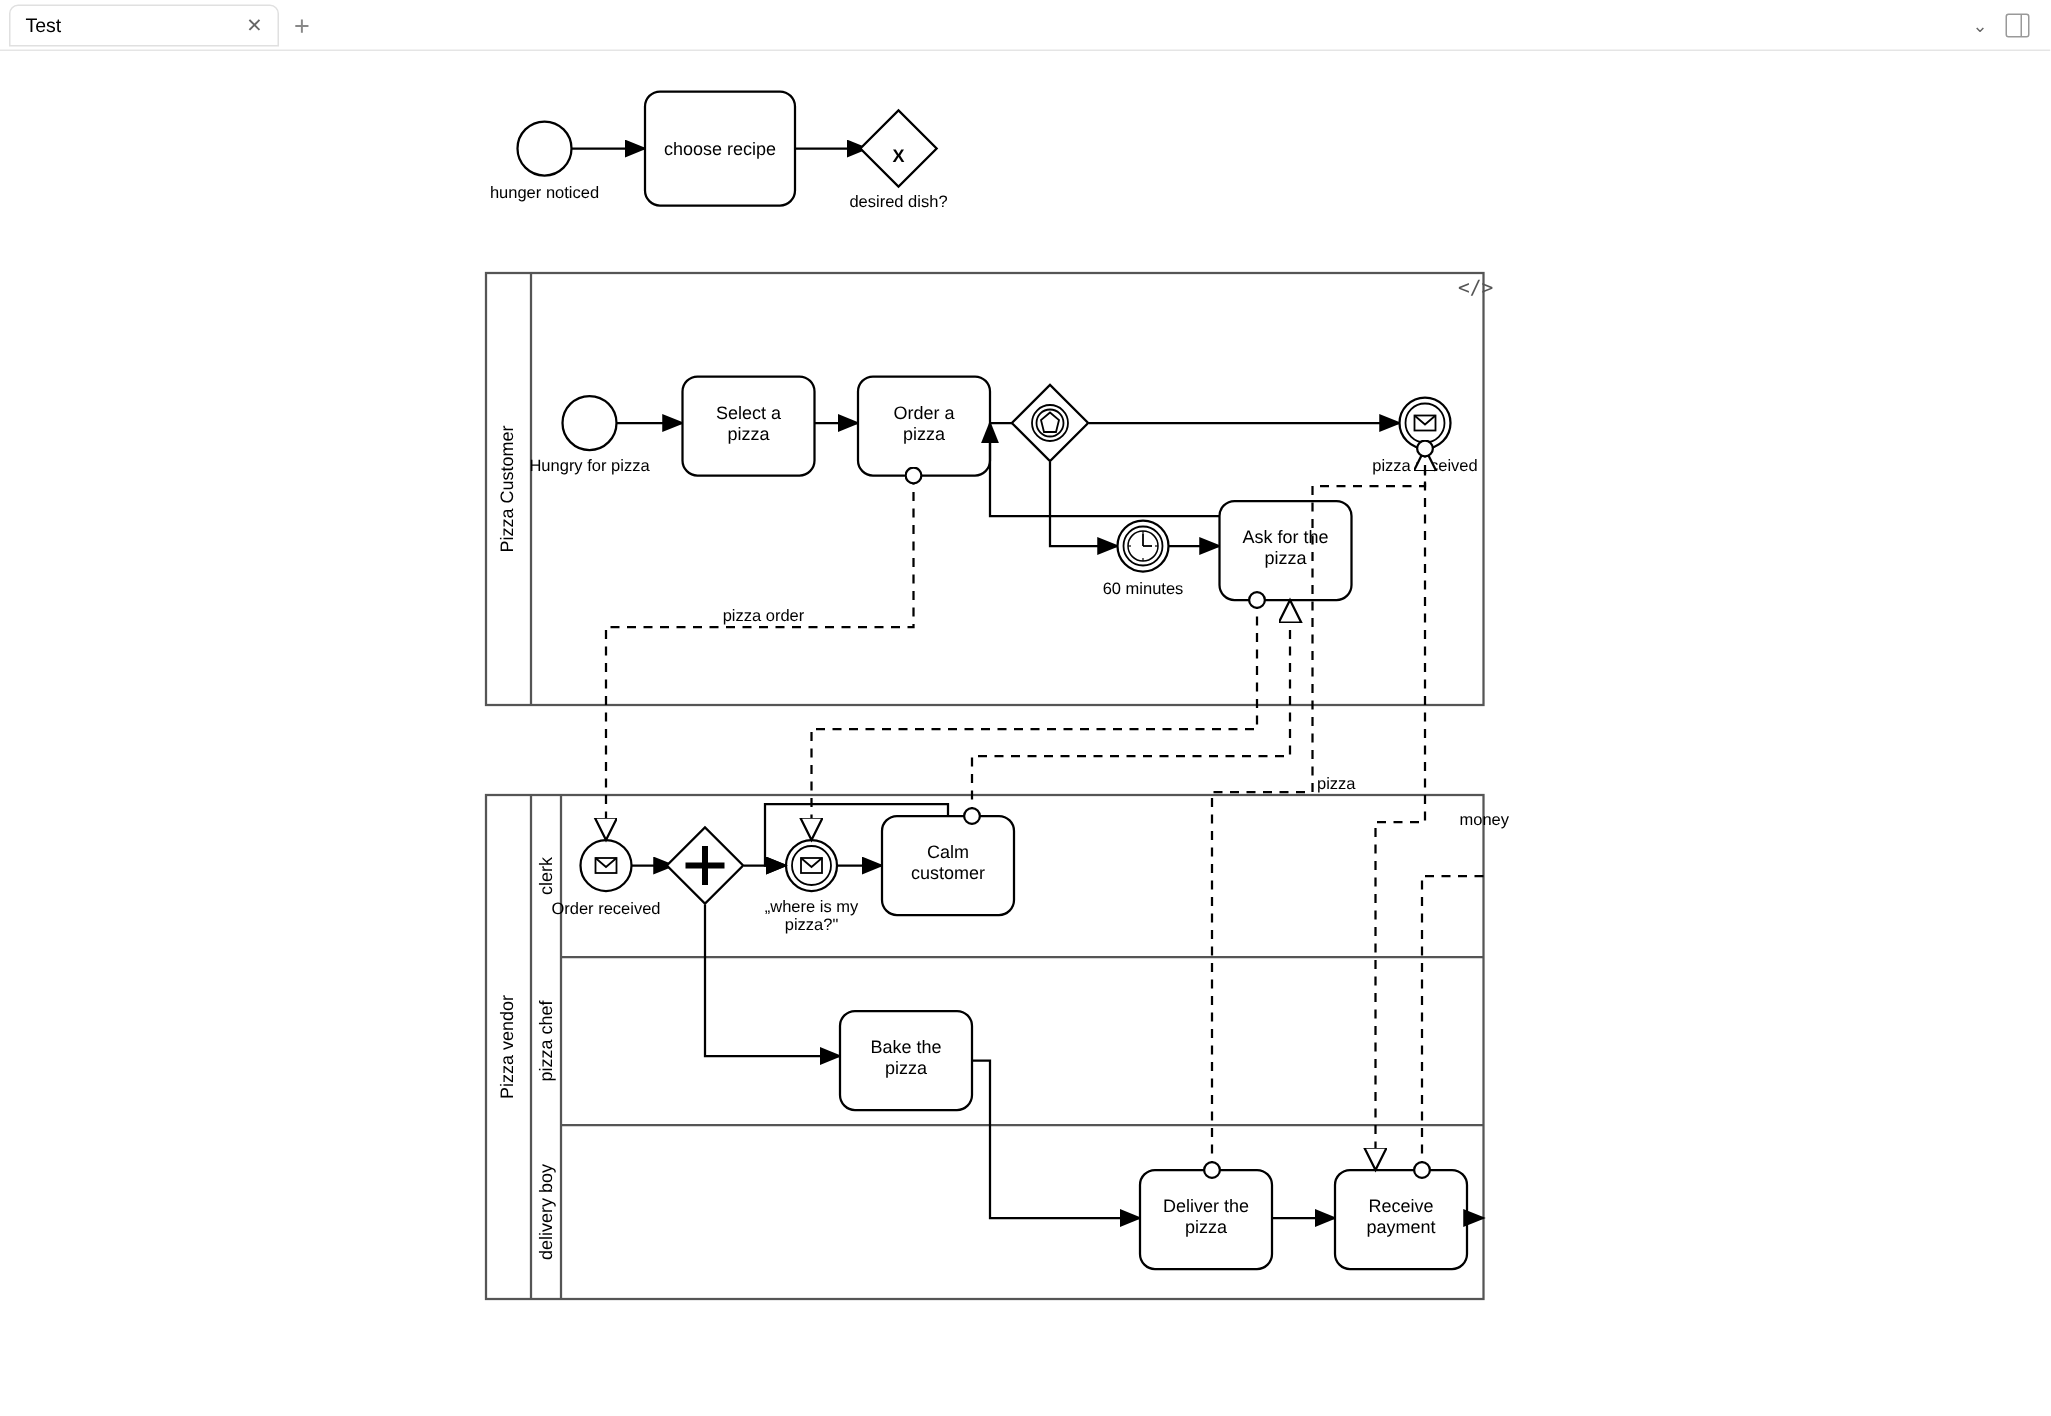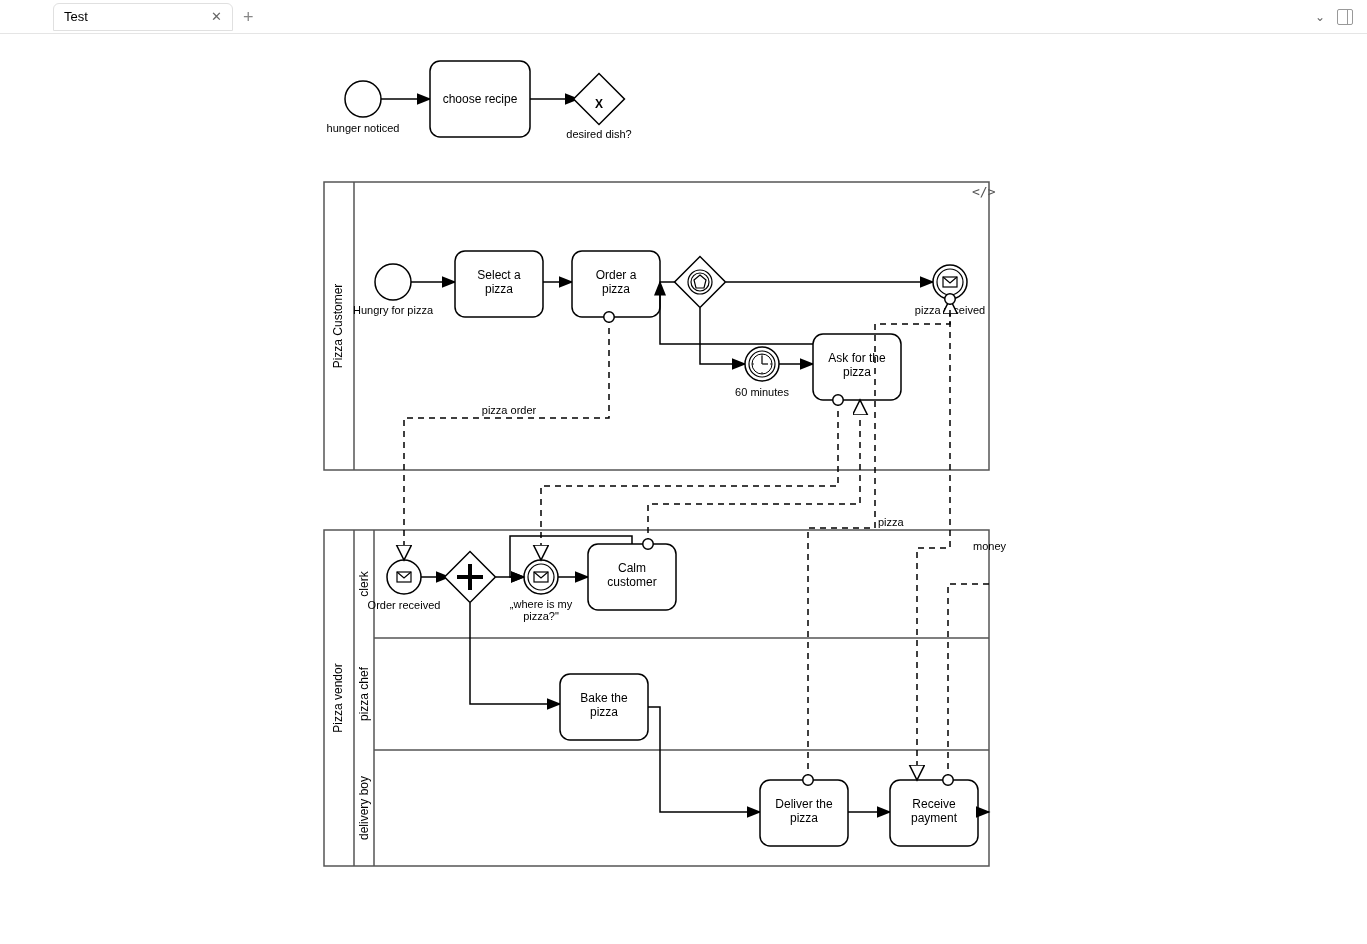--- a/index.html
+++ b/index.html
@@ -26,21 +26,20 @@
     align-items: center;
     height: 28px;
     padding: 0 10px;
     border: 1px solid #e0e0e0;
     border-top-left-radius: 6px;
     border-top-right-radius: 6px;
     background: #fff;
     min-width: 180px;
     justify-content: space-between;
     font-size: 13px;
-    margin-left: 47px;
   }
   .tab-close { color: #666; font-size: 13px; cursor: pointer; }
   .add-tab { color: #888; font-size: 18px; margin-left: 10px; cursor: pointer; line-height: 1; }
   .chevron-down { color: #666; font-size: 12px; }
   .panel-icon {
     width: 16px; height: 16px;
     border: 1.5px solid #999;
     border-radius: 2px;
     position: relative;
   }

